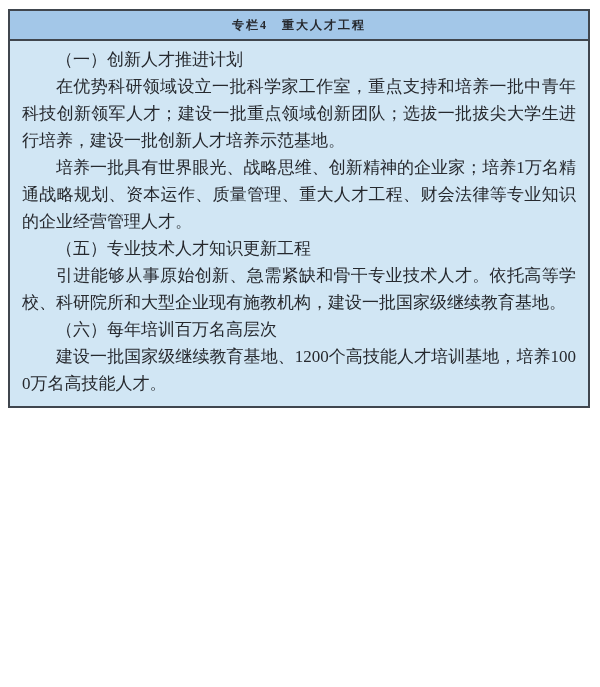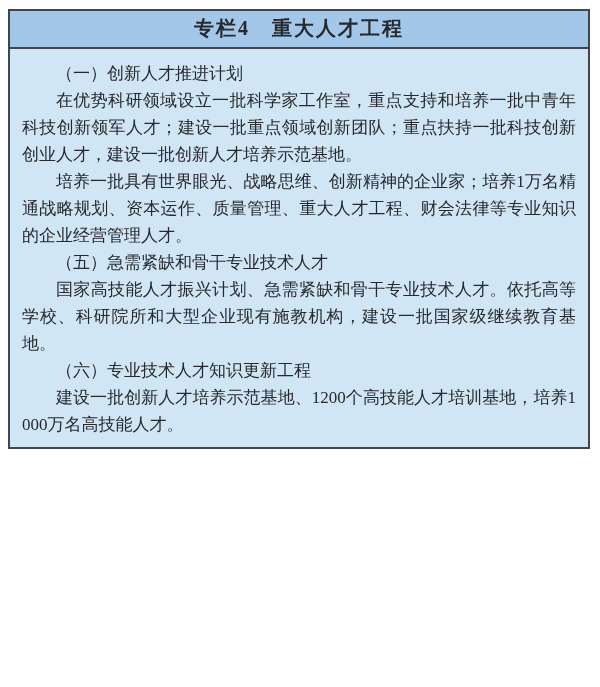--- a/index.html
+++ b/index.html
@@ -20,47 +20,47 @@
     border: 2px solid var(--border-color, #40464e);
     background: var(--body-bg, #d1e6f4);
   }
   .panel-header {
     background: var(--header-bg, #a3c7e8);
     border-bottom: 2px solid var(--border-color, #40464e);
     text-align: center;
     padding: 4px 0 5px 0;
   }
   .panel-title {
-    font-size: 20px;
+    font-size: 12px;
     font-weight: bold;
     color: var(--text-color, #26292e);
     letter-spacing: 2px;
   }
   .panel-body {
-    padding: 11px 12px 9px 12px;
+    padding: 5px 12px 9px 12px;
     color: var(--text-color, #26292e);
     font-size: 17px;
     line-height: 27px;
     text-align: justify;
   }
   .panel-body p {
     margin: 0;
     text-indent: 2em;
     word-break: break-all;
   }
 </style>
 </head>
 <body>
 
 <div class="panel">
   <div class="panel-header">
     <span class="panel-title">专栏4　重大人才工程</span>
   </div>
   <div class="panel-body">
     <p>（一）创新人才推进计划</p>
-    <p>在优势科研领域设立一批科学家工作室，重点支持和培养一批中青年科技创新领军人才；建设一批重点领域创新团队；重点扶持一批科技创新创业人才，建设一批创新人才培养示范基地。</p>
+    <p>在优势科研领域设立一批科学家工作室，重点支持和培养一批中青年科技创新领军人才；建设一批重点领域创新团队；选拔一批拔尖大学生进行培养，建设一批创新人才培养示范基地。</p>
     <p>培养一批具有世界眼光、战略思维、创新精神的企业家；培养1万名精通战略规划、资本运作、质量管理、重大人才工程、财会法律等专业知识的企业经营管理人才。</p>
-    <p>（五）急需紧缺和骨干专业技术人才</p>
-    <p>国家高技能人才振兴计划、急需紧缺和骨干专业技术人才。依托高等学校、科研院所和大型企业现有施教机构，建设一批国家级继续教育基地。</p>
-    <p>（六）专业技术人才知识更新工程</p>
-    <p>建设一批创新人才培养示范基地、1200个高技能人才培训基地，培养1000万名高技能人才。</p>
+    <p>（五）专业技术人才知识更新工程</p>
+    <p>引进能够从事原始创新、急需紧缺和骨干专业技术人才。依托高等学校、科研院所和大型企业现有施教机构，建设一批国家级继续教育基地。</p>
+    <p>（六）每年培训百万名高层次</p>
+    <p>建设一批国家级继续教育基地、1200个高技能人才培训基地，培养1000万名高技能人才。</p>
   </div>
 </div>
 
 </body></html>

